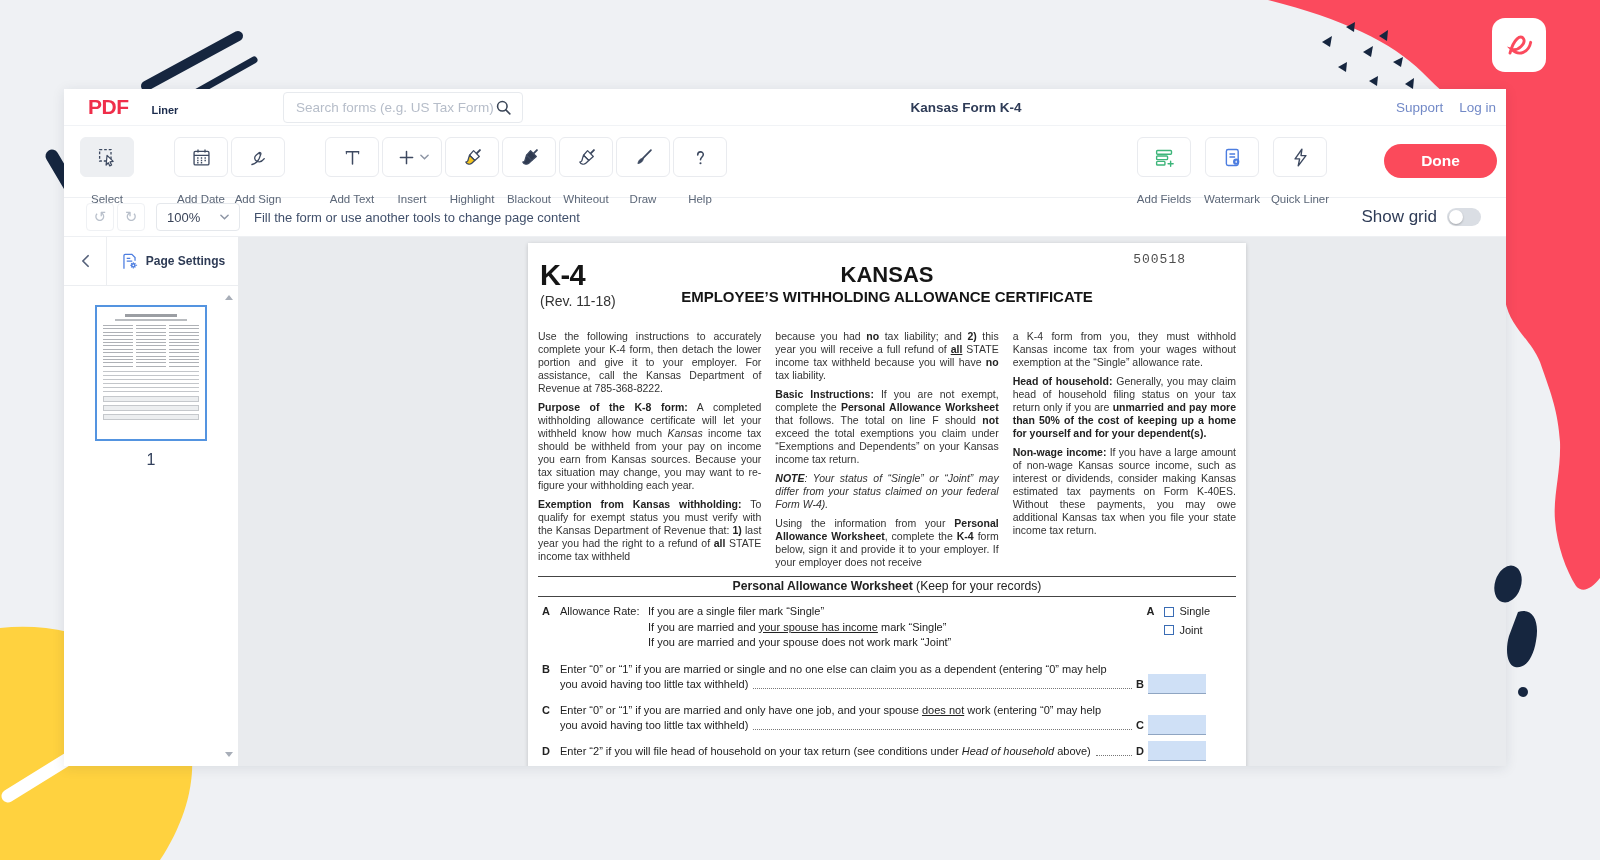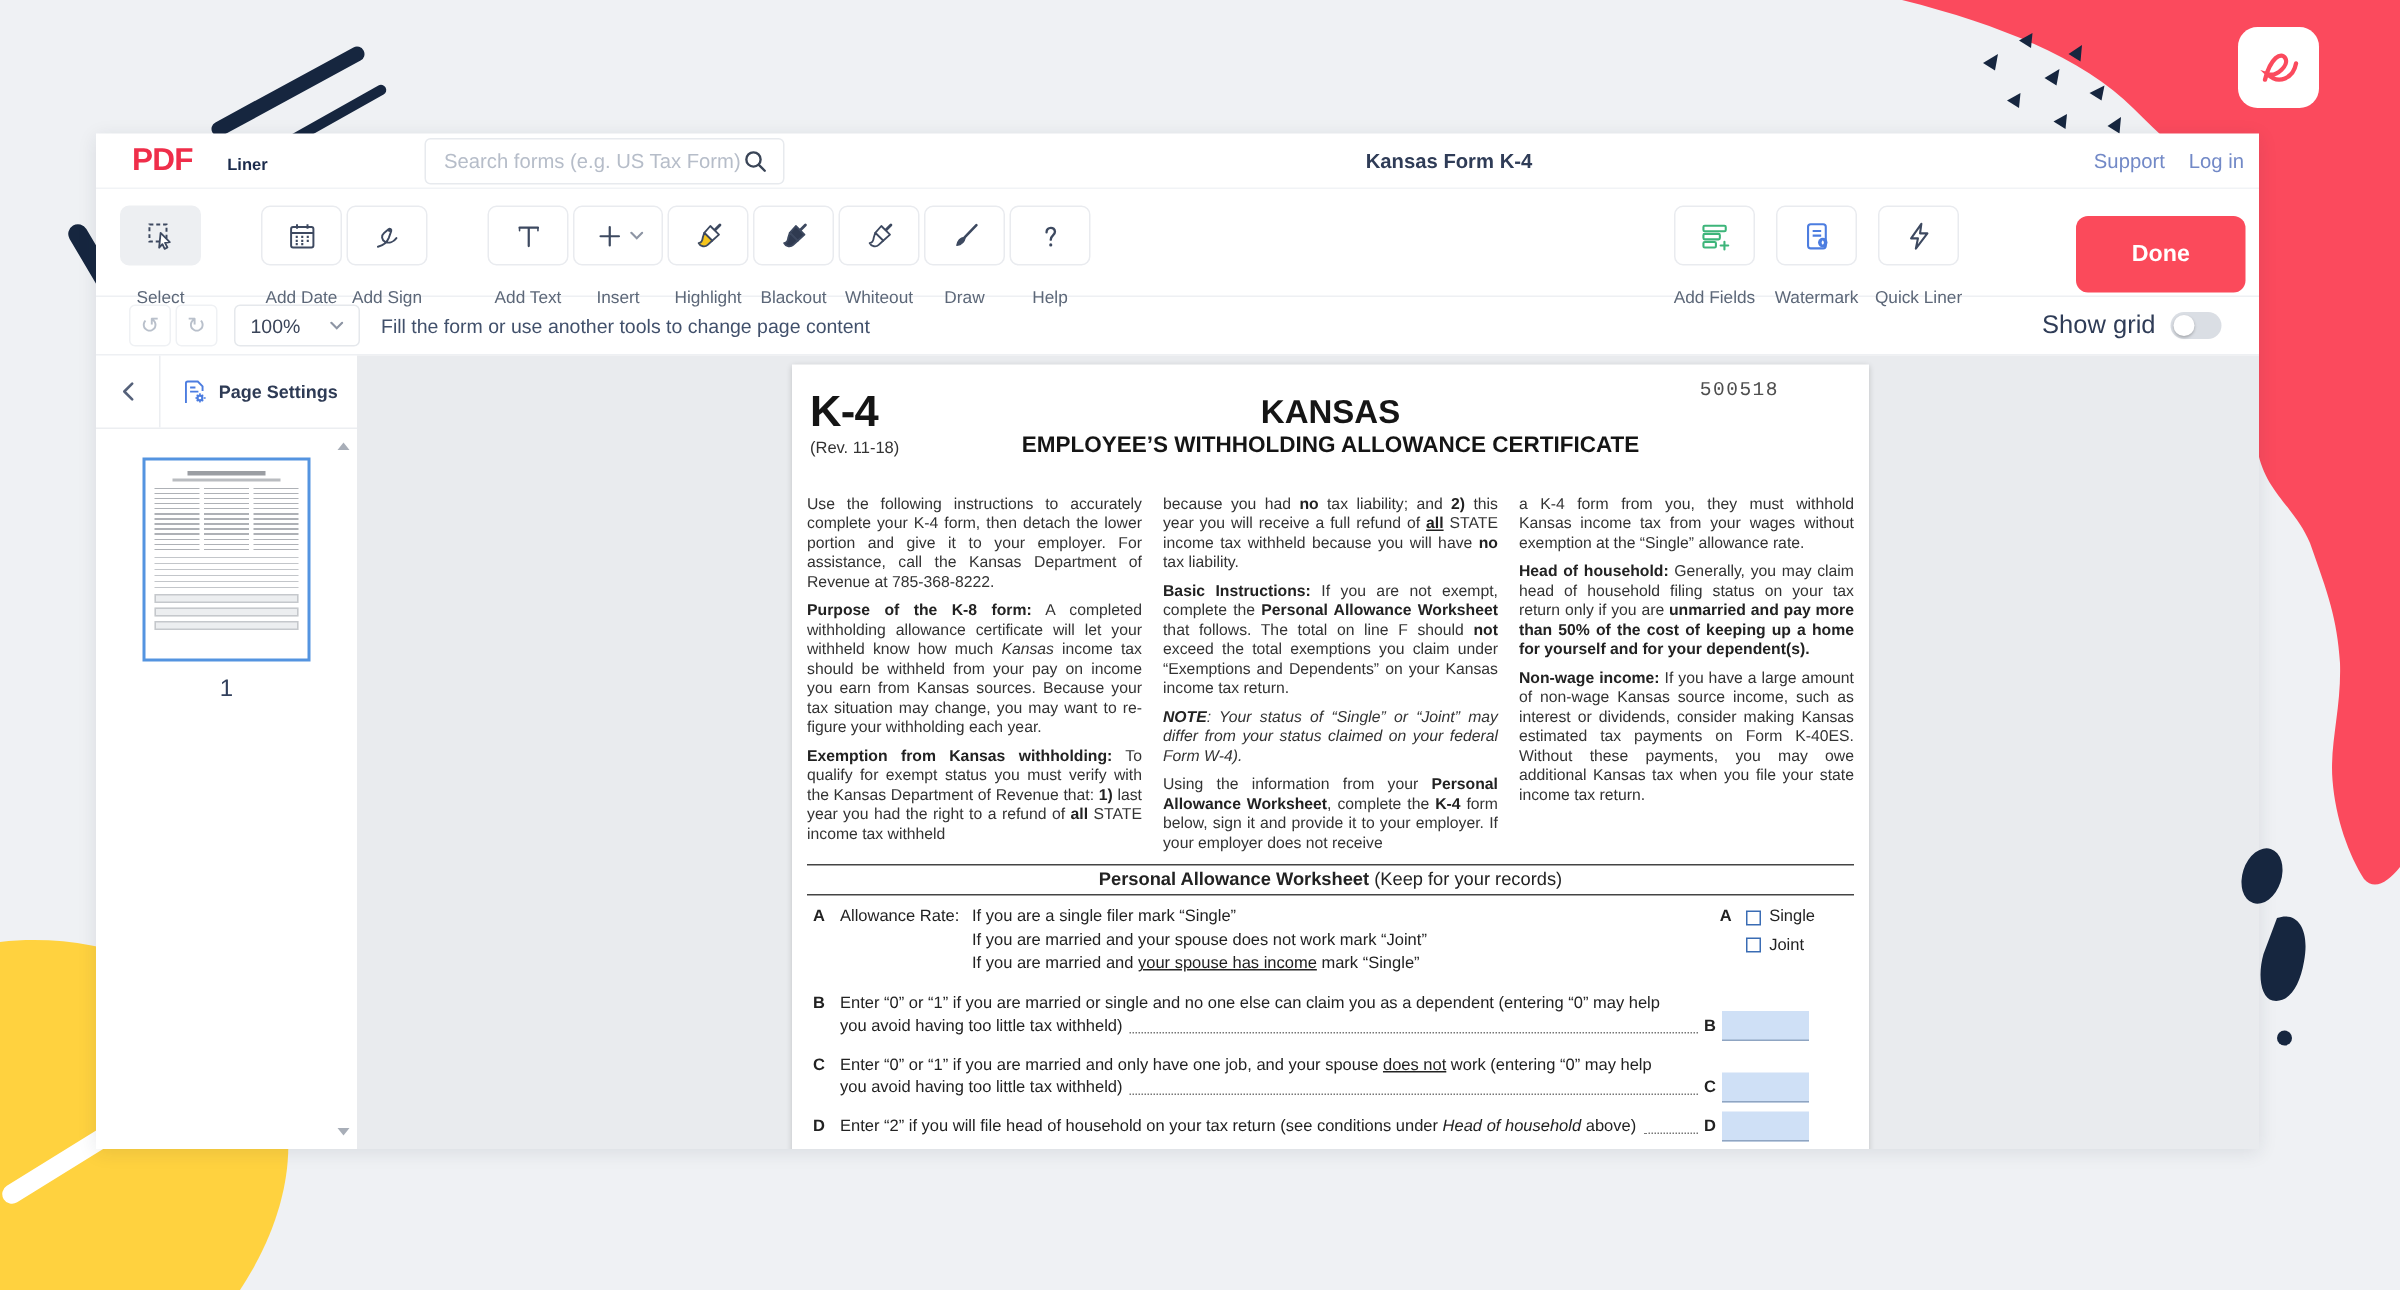--- a/index.html
+++ b/index.html
@@ -35,22 +35,22 @@
   .tools-left{position:absolute;left:16px;top:11px;display:flex;align-items:flex-start;}
   .tools-right{position:absolute;right:9px;top:11px;display:flex;align-items:flex-start;}
   .tool{display:flex;flex-direction:column;align-items:center;width:54px;margin-right:3px;cursor:pointer;}
   .tool.wide{width:60px;}
   .tool.gap{margin-left:37px;}
   .tool.r{margin-right:14px;}
   .tool-box{width:100%;height:40px;border:1px solid #e9ebef;border-radius:6px;display:flex;align-items:center;
             justify-content:center;background:#fff;gap:3px;box-sizing:border-box;}
   .tool.active .tool-box{background:#edeff2;border-color:#edeff2;}
   .tool-label{margin-top:16px;font-size:11.5px;color:#5c6778;white-space:nowrap;}
-  .done-btn{margin-left:64px;margin-top:7px;width:113px;height:51px;background:#fb4a5b;color:#fff;
-            font-size:15.5px;font-weight:700;border:0;border-radius:8px;cursor:pointer;font-family:inherit;}
+  .done-btn{margin-left:43px;margin-top:7px;width:113px;height:34px;background:#fb4a5b;color:#fff;
+            font-size:15.5px;font-weight:700;border:0;border-radius:18px;cursor:pointer;font-family:inherit;}
 
   
   .app-subbar{height:38px;flex:none;display:flex;align-items:center;border-bottom:1px solid #eef0f3;
               padding-left:22px;position:relative;}
   .ur-btn{width:26px;height:26px;border:1px solid #eff1f4;background:#fff;border-radius:4px;color:#b9c0cb;
           font-size:15px;display:flex;align-items:center;justify-content:center;cursor:pointer;margin-right:3px;
           font-family:"DejaVu Sans",sans-serif;}
   .zoom-box{margin-left:8px;width:84px;height:28px;border:1px solid #e5e8ec;border-radius:4px;display:flex;
             align-items:center;justify-content:space-between;padding:12px 10px;font-size:13px;color:#3a4459;
             cursor:pointer;box-sizing:border-box;}
@@ -83,21 +83,21 @@
              border-right:4px solid transparent;border-top:5px solid #a8aeb8;cursor:pointer;}
 
   
   .canvas{flex:1;background:#e9ebee;position:relative;overflow:hidden;}
   .page{position:absolute;left:290px;top:6px;width:718px;height:660px;background:#fff;
         box-shadow:0 1px 4px rgba(0,0,0,.18);}
   .stamp{position:absolute;top:9px;right:60px;font-family:"Liberation Mono","DejaVu Sans Mono",monospace;
          font-size:13px;color:#4e4e4e;letter-spacing:1px;}
   .page-head{position:relative;padding-top:20px;height:58px;}
   .form-code{position:absolute;left:12px;top:16px;font-size:29px;font-weight:800;color:#151515;letter-spacing:-.5px;}
-  .form-rev{position:absolute;left:12px;top:50px;font-size:11px;color:#333;}
+  .form-rev{position:absolute;left:12px;top:50px;font-size:14px;color:#333;}
   .state-title{text-align:center;font-size:22px;font-weight:800;color:#151515;line-height:24px;}
   .subtitle{text-align:center;font-size:15px;font-weight:800;color:#151515;line-height:20px;}
   .columns{display:flex;gap:14px;padding:9px 10px 0;}
   .doc-col{flex:1;text-align:justify;font-size:10.5px;line-height:13px;color:#333;min-width:0;}
   .doc-col p{margin:0 0 6px;}
   .sg-b{font-weight:700;color:#222;}
   .sg-i{font-style:italic;}
   .sg-u{text-decoration:underline;}
   .ws{padding:1px 10px 0;}
   .ws-hr{border-top:1.5px solid #444;}
@@ -458,26 +458,26 @@
                 </span>
             </div>
           <div class="ws-a-line">
                 <span class="ws-a-letter">A</span>
                 <span class="ws-a-label">Allowance Rate:</span>
                 <span><span>If you are a single filer mark “Single”</span></span>
               </div>
               <div class="ws-a-line">
                 <span class="ws-a-letter"></span>
                 <span class="ws-a-label"></span>
-                <span><span>If you are married and your spouse does not work mark “Joint”</span></span>
+                <span><span>If you are married and </span><span class="sg-u">your spouse has income</span><span> mark “Single”</span></span>
               </div>
               <div class="ws-a-line">
                 <span class="ws-a-letter"></span>
                 <span class="ws-a-label"></span>
-                <span><span>If you are married and </span><span class="sg-u">your spouse has income</span><span> mark “Single”</span></span>
+                <span><span>If you are married and your spouse does not work mark “Joint”</span></span>
               </div>
             </div>
           <div id="ws-rows">
               <div class="ws-row">
                 <span class="ws-letter">B</span>
                 <div class="ws-text">
                   <div><span><span>Enter “0” or “1” if you are married or single and no one else can claim you as a dependent (entering “0” may help</span></span></div>
                   <div class="ws-line-flex">
                     <span><span>you avoid having too little tax withheld)</span></span>
                     <span class="leader"></span>

